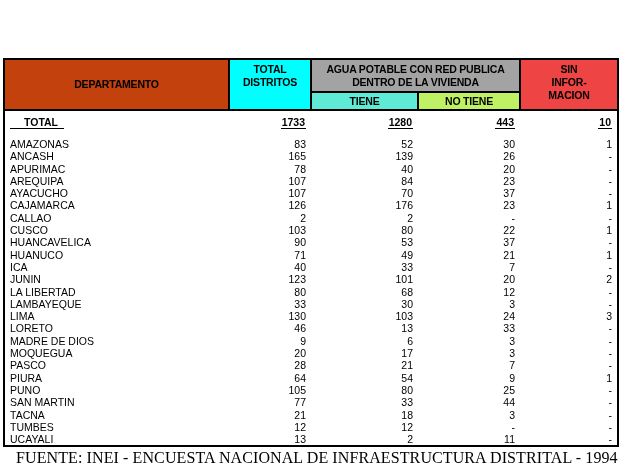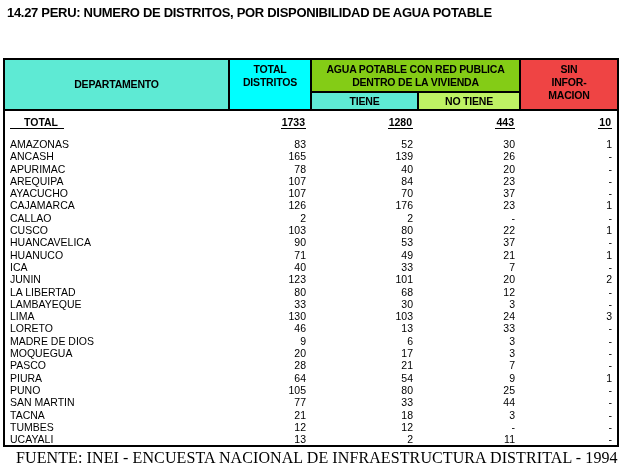--- a/index.html
+++ b/index.html
@@ -38,39 +38,38 @@
   .footer{
     position:absolute;left:16px;top:449px;
     font-family:"Liberation Serif",serif;font-size:16px;letter-spacing:0.1px;
     white-space:nowrap;
   }
 </style>
 </head>
 <body>
 
 <div class="title">
-  <div>14.27 PERU: NUMERO DE DISTRITOS, POR DISPONIBILIDAD DE AGUA POTABLE</div>
 </div>
 
 <table class="stats">
   <colgroup>
     <col style="width:225px">
     <col style="width:82px">
     <col style="width:107px">
     <col style="width:102px">
     <col style="width:98px">
   </colgroup>
   <thead>
     <tr class="hrow1">
-      <th class="vmid" rowspan="2" style="background: #5eead4;">DEPARTAMENTO</th>
+      <th class="vmid" rowspan="2" style="background: #c2410c;">DEPARTAMENTO</th>
       <th class="vtop" rowspan="2" style="background: rgb(0, 255, 255);">
         <div>TOTAL</div>
         <div>DISTRITOS</div>
       </th>
-      <th class="vtop" colspan="2" style="background: #84cc16;">
+      <th class="vtop" colspan="2" style="background: #a3a3a3;">
         <div>AGUA POTABLE CON RED PUBLICA</div>
         <div>DENTRO DE LA VIVIENDA</div>
       </th>
       <th class="vtop" rowspan="2" style="background: #ef4444;">
         <div>SIN</div>
         <div>INFOR-</div>
         <div>MACION</div>
       </th>
     </tr>
     <tr class="hrow2">

